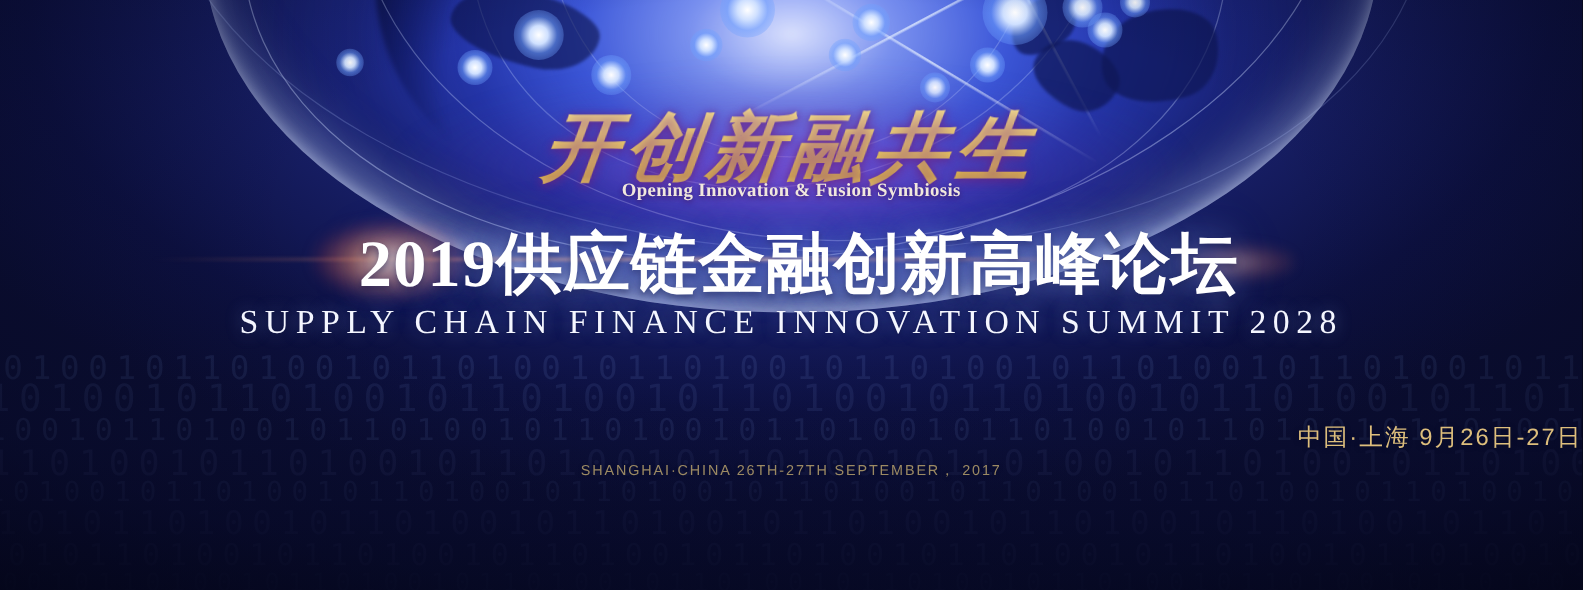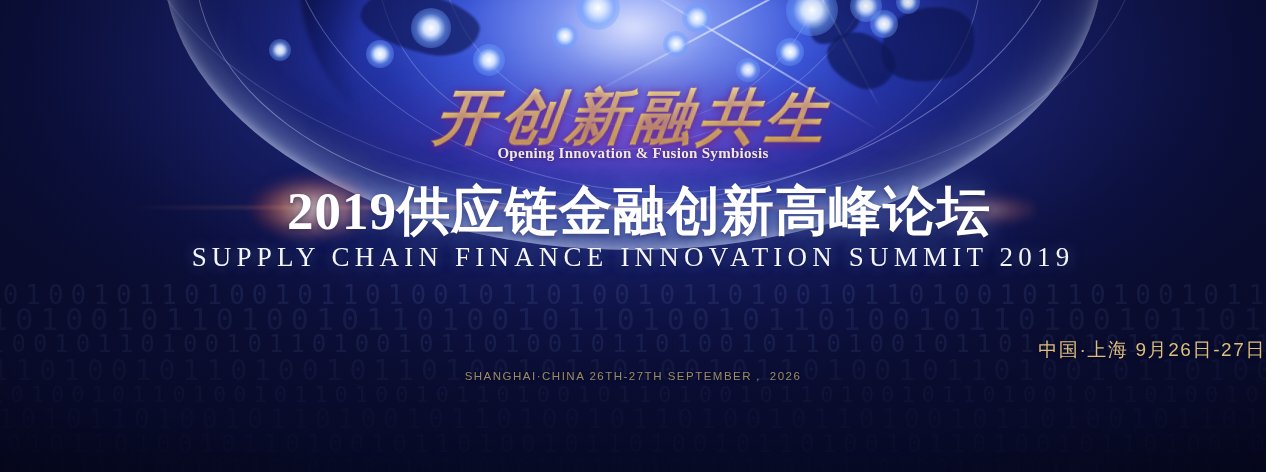--- a/index.html
+++ b/index.html
@@ -307,19 +307,19 @@
   <div class="layer binary-fade"></div>
   <div class="layer vignette"></div>
 
   <div class="content">
     <div class="calligraphy">开创新融共生</div>
 
     <div class="calligraphy-sub">Opening Innovation &amp; Fusion Symbiosis</div>
 
     <div class="main-title">2019供应链金融创新高峰论坛</div>
 
-    <div class="en-title">SUPPLY CHAIN FINANCE INNOVATION SUMMIT 2019</div>
+    <div class="en-title">SUPPLY CHAIN FINANCE INNOVATION SUMMIT 2028</div>
 
     <div class="date-cn">中国·上海  9月26日-27日</div>
 
-    <div class="date-en">SHANGHAI·CHINA  26TH-27TH  SEPTEMBER， 2026</div>
+    <div class="date-en">SHANGHAI·CHINA  26TH-27TH  SEPTEMBER， 2017</div>
   </div>
 </div>
 
 </body></html>

